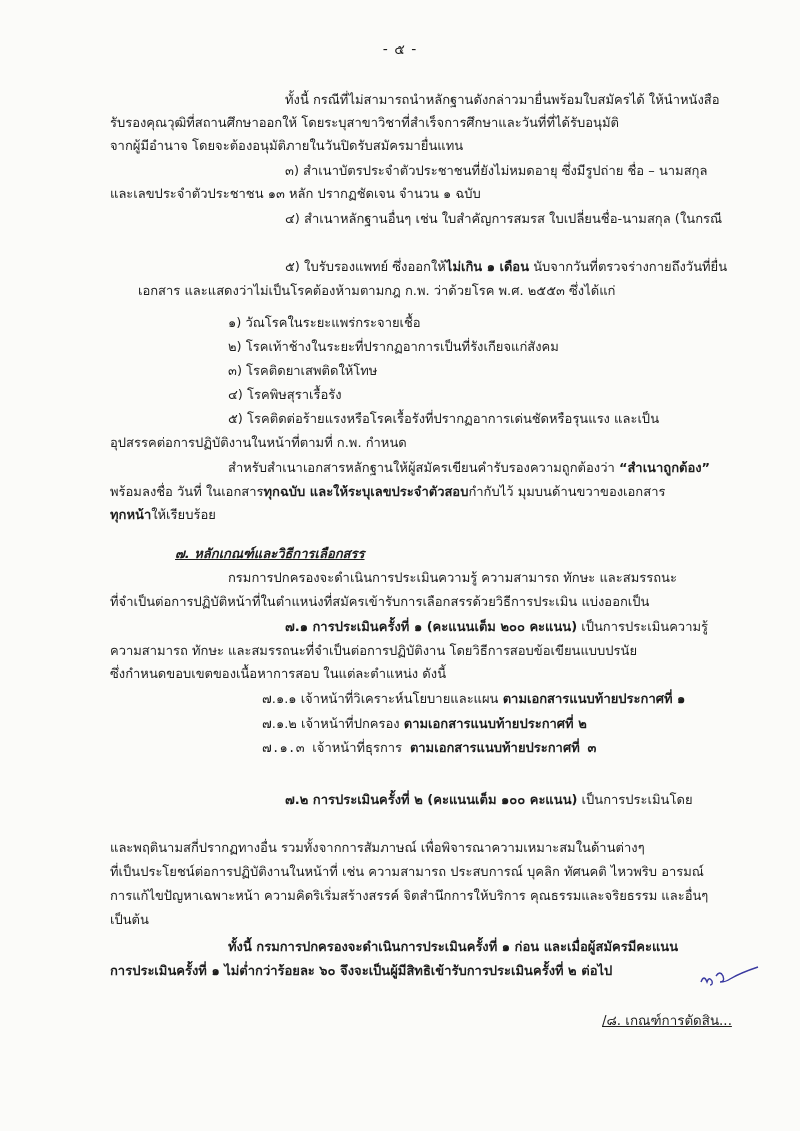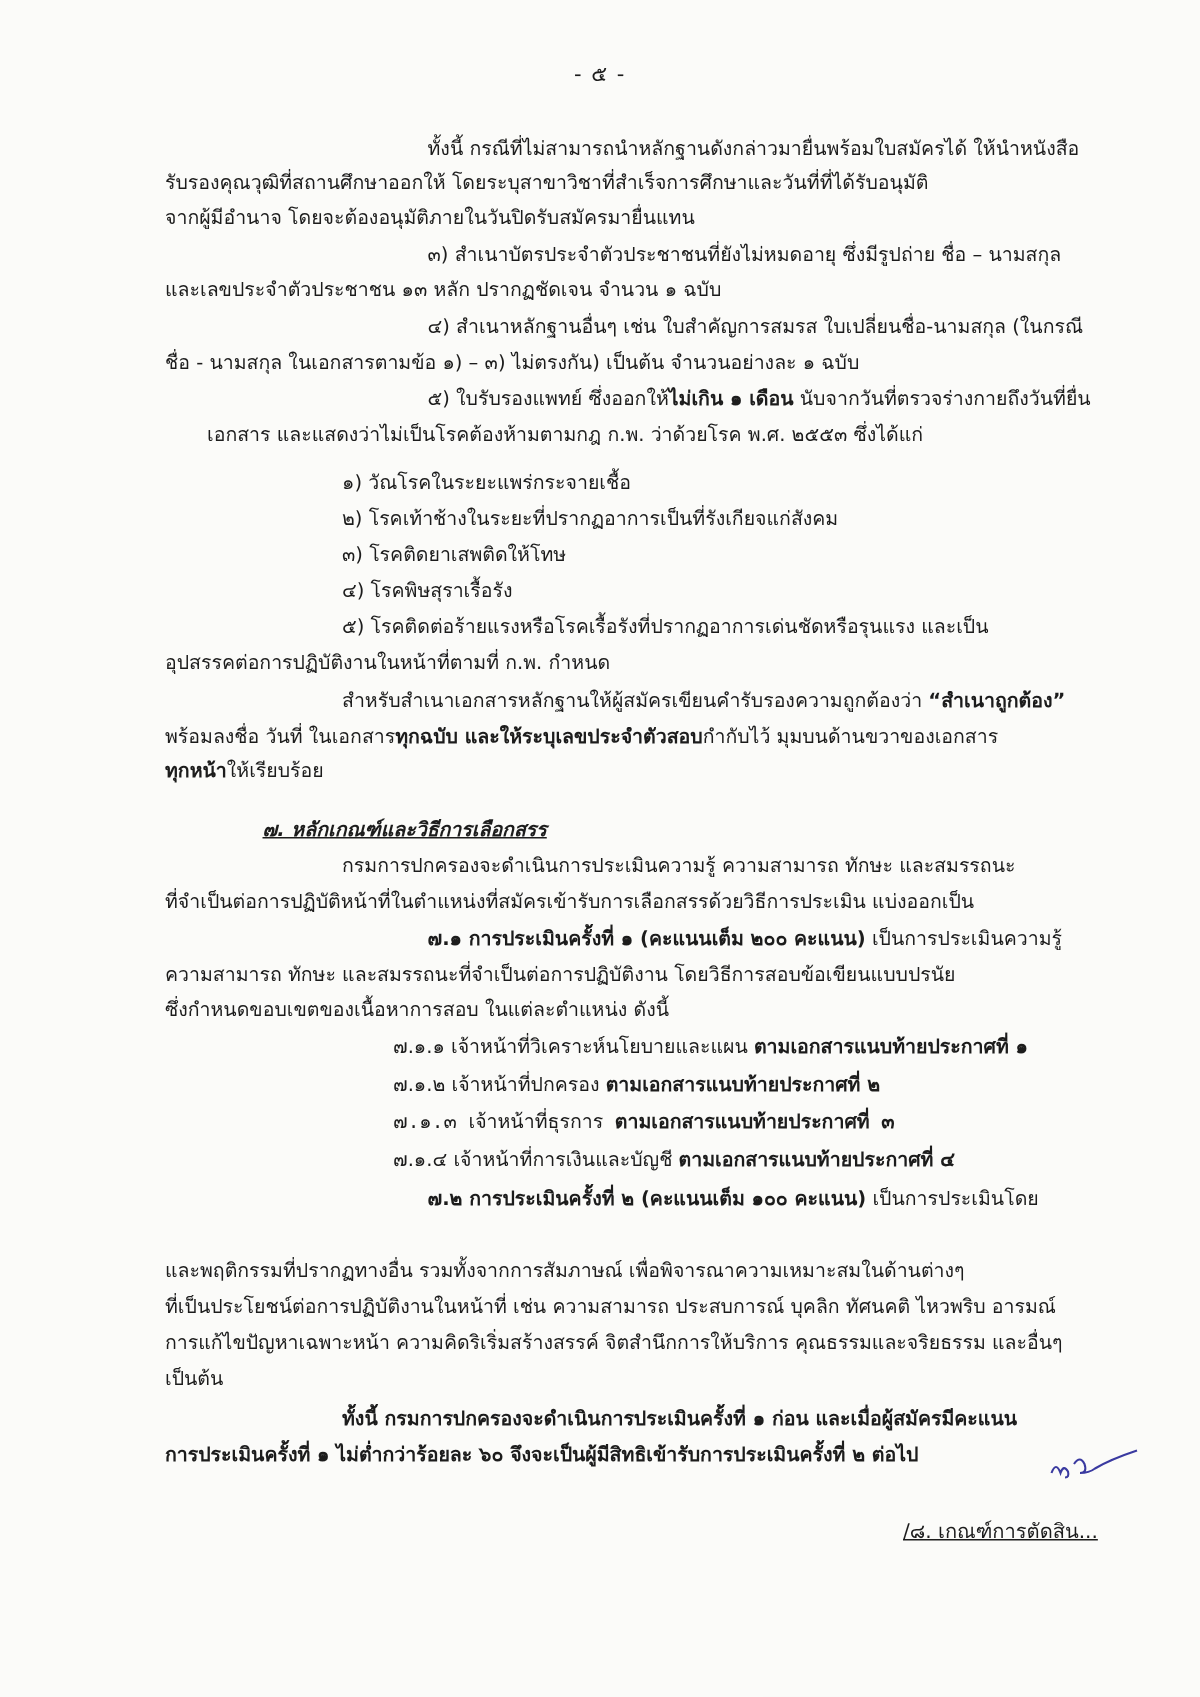--- a/index.html
+++ b/index.html
@@ -39,21 +39,20 @@
   <div class="page-number">- ๕ -</div>
 
   <div class="line" style="left:285px; top:90px;">ทั้งนี้ กรณีที่ไม่สามารถนำหลักฐานดังกล่าวมายื่นพร้อมใบสมัครได้ ให้นำหนังสือ</div>
   <div class="line" style="left:110px; top:113px;">รับรองคุณวุฒิที่สถานศึกษาออกให้ โดยระบุสาขาวิชาที่สำเร็จการศึกษาและวันที่ที่ได้รับอนุมัติ</div>
   <div class="line" style="left:110px; top:136px;">จากผู้มีอำนาจ โดยจะต้องอนุมัติภายในวันปิดรับสมัครมายื่นแทน</div>
 
   <div class="line" style="left:285px; top:161px;">๓) สำเนาบัตรประจำตัวประชาชนที่ยังไม่หมดอายุ ซึ่งมีรูปถ่าย ชื่อ – นามสกุล</div>
   <div class="line" style="left:110px; top:184px;">และเลขประจำตัวประชาชน ๑๓ หลัก ปรากฏชัดเจน จำนวน ๑ ฉบับ</div>
 
   <div class="line" style="left:285px; top:209px;">๔) สำเนาหลักฐานอื่นๆ เช่น ใบสำคัญการสมรส ใบเปลี่ยนชื่อ-นามสกุล (ในกรณี</div>
-  <div class="line" style="left:110px; top:233px;">ชื่อ - นามสกุล ในเอกสารตามข้อ ๑) – ๓) ไม่ตรงกัน) เป็นต้น จำนวนอย่างละ ๑ ฉบับ</div>
 
   <div class="line" style="left:285px; top:257px;">
     <span>๕) ใบรับรองแพทย์ ซึ่งออกให้</span><span class="b">ไม่เกิน ๑ เดือน</span><span> นับจากวันที่ตรวจร่างกายถึงวันที่ยื่น</span>
   </div>
   <div class="line" style="left:110px; top:281px;margin-left:28px;">เอกสาร และแสดงว่าไม่เป็นโรคต้องห้ามตามกฎ ก.พ. ว่าด้วยโรค พ.ศ. ๒๕๕๓ ซึ่งได้แก่</div>
 
   <div class="line" style="left:228px; top:313px;">๑) วัณโรคในระยะแพร่กระจายเชื้อ</div>
   <div class="line" style="left:228px; top:337px;">๒) โรคเท้าช้างในระยะที่ปรากฏอาการเป็นที่รังเกียจแก่สังคม</div>
   <div class="line" style="left:228px; top:361px;">๓) โรคติดยาเสพติดให้โทษ</div>
   <div class="line" style="left:228px; top:385px;">๔) โรคพิษสุราเรื้อรัง</div>
@@ -82,28 +81,25 @@
 
   <div class="line" style="left:262px; top:689px;">
     <span>๗.๑.๑ เจ้าหน้าที่วิเคราะห์นโยบายและแผน </span><span class="b">ตามเอกสารแนบท้ายประกาศที่ ๑</span>
   </div>
   <div class="line" style="left:262px; top:714px;">
     <span>๗.๑.๒ เจ้าหน้าที่ปกครอง </span><span class="b">ตามเอกสารแนบท้ายประกาศที่ ๒</span>
   </div>
   <div class="line" style="left:262px; top:739px;font-family:Liberation Mono, monospace;">
     <span>๗.๑.๓ เจ้าหน้าที่ธุรการ </span><span class="b">ตามเอกสารแนบท้ายประกาศที่ ๓</span>
   </div>
-  <div class="line" style="left:262px; top:764px;">
-    <span>๗.๑.๔ เจ้าหน้าที่การเงินและบัญชี </span><span class="b">ตามเอกสารแนบท้ายประกาศที่ ๔</span>
-  </div>
 
   <div class="line" style="left:285px; top:790px;">
     <span class="b">๗.๒ การประเมินครั้งที่ ๒ (คะแนนเต็ม ๑๐๐ คะแนน)</span><span> เป็นการประเมินโดย</span>
   </div>
-  <div class="line" style="left:110px; top:838px;">และพฤติกรรมที่ปรากฏทางอื่น รวมทั้งจากการสัมภาษณ์ เพื่อพิจารณาความเหมาะสมในด้านต่างๆ</div>
+  <div class="line" style="left:110px; top:838px;">และพฤตินามสกี่ปรากฏทางอื่น รวมทั้งจากการสัมภาษณ์ เพื่อพิจารณาความเหมาะสมในด้านต่างๆ</div>
   <div class="line" style="left:110px; top:862px;">ที่เป็นประโยชน์ต่อการปฏิบัติงานในหน้าที่ เช่น ความสามารถ ประสบการณ์ บุคลิก ทัศนคติ ไหวพริบ อารมณ์</div>
   <div class="line" style="left:110px; top:886px;">การแก้ไขปัญหาเฉพาะหน้า ความคิดริเริ่มสร้างสรรค์ จิตสำนึกการให้บริการ คุณธรรมและจริยธรรม และอื่นๆ</div>
   <div class="line" style="left:110px; top:910px;">เป็นต้น</div>
 
   <div class="line b" style="left:228px; top:937px;">ทั้งนี้ กรมการปกครองจะดำเนินการประเมินครั้งที่ ๑ ก่อน และเมื่อผู้สมัครมีคะแนน</div>
   <div class="line b" style="left:110px; top:961px;">การประเมินครั้งที่ ๑ ไม่ต่ำกว่าร้อยละ ๖๐ จึงจะเป็นผู้มีสิทธิเข้ารับการประเมินครั้งที่ ๒ ต่อไป</div>
 
   <svg class="signature" viewBox="0 0 70 28">
     <path d="M3 20 q3 -8 6 0 q2 -6 5 -1 q1 4 -2 4" fill="none" stroke="#3a3aa0" stroke-width="1.4"></path>
     <path d="M18 14 q4 -6 7 0 q2 6 -3 6 q6 0 10 -3 q10 -6 28 -12" fill="none" stroke="#3a3aa0" stroke-width="1.4"></path>

